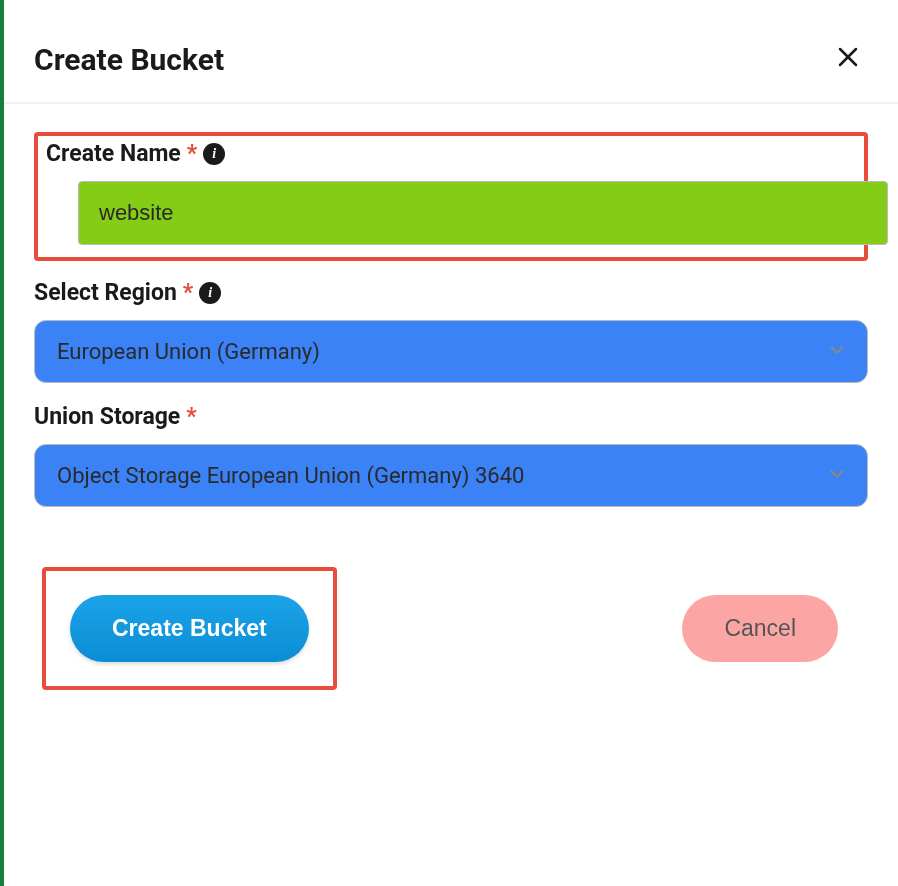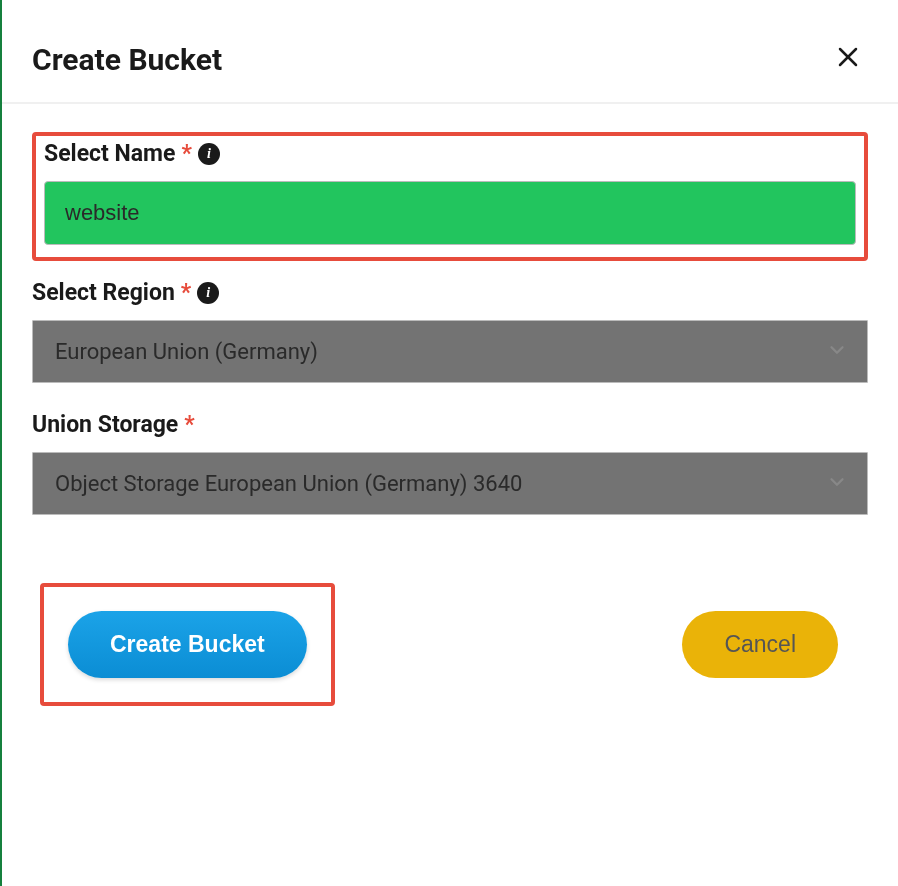--- a/index.html
+++ b/index.html
@@ -10,21 +10,21 @@
     body {
       font-family: -apple-system, BlinkMacSystemFont, "Segoe UI", Roboto, "Helvetica Neue", Arial, sans-serif;
       background: #fff;
       width: 898px;
       height: 886px;
       position: relative;
     }
     .modal {
       width: 100%;
       height: 100%;
-      border-left: 2px solid #15803d;
+      border-left: 4px solid #15803d;
     }
     .modal-header {
       display: flex;
       justify-content: space-between;
       align-items: center;
       padding: 40px 30px 24px 30px;
       border-bottom: 2px solid #f0f0f0;
     }
     .modal-title {
       font-size: 30px;
@@ -44,21 +44,21 @@
     .modal-body {
       padding: 28px 30px 30px 30px;
     }
     .highlight-box-1 {
       border: 4px solid #e74c3c;
       border-radius: 4px;
       padding: 4px 8px 12px 8px;
       margin-bottom: 18px;
     }
     .form-group {
-      margin-bottom: 28px;
+      margin-bottom: 20px;
     }
     .form-group.no-mb {
       margin-bottom: 0;
     }
     .form-label {
       display: flex;
       align-items: center;
       gap: 6px;
       font-size: 23px;
       font-weight: 700;
@@ -83,34 +83,35 @@
       font-family: Georgia, serif;
       font-style: italic;
     }
     .text-input {
       width: 100%;
       padding: 18px 20px;
       font-size: 22px;
       color: #2a2a2a;
       border: 1px solid #bbb;
       border-radius: 4px;
-      background: #22c55e;
+      background: #84cc16;
+      margin-left: 32px;
     }
     .select-wrapper {
       position: relative;
       width: 100%;
     }
     .select-input {
       width: 100%;
       padding: 18px 50px 18px 22px;
       font-size: 22px;
       color: #2a2a2a;
       border: 1px solid #bbb;
-      border-radius: 1px;
-      background: #737373;
+      border-radius: 12px;
+      background: #3b82f6;
       cursor: pointer;
       text-align: left;
     }
     .chevron-icon {
       position: absolute;
       right: 20px;
       top: 50%;
       transform: translateY(-50%);
       pointer-events: none;
     }
@@ -130,21 +131,21 @@
       color: #fff;
       border: none;
       border-radius: 40px;
       padding: 20px 42px;
       font-size: 23px;
       font-weight: 600;
       cursor: pointer;
       box-shadow: 0 2px 4px rgba(0,0,0,0.15);
     }
     .btn-secondary {
-      background: #eab308;
+      background: #fca5a5;
       color: #555;
       border: none;
       border-radius: 40px;
       padding: 20px 42px;
       font-size: 23px;
       font-weight: 500;
       cursor: pointer;
     }
   </style>
 </head>
@@ -162,21 +163,21 @@
         </svg>
       </span>
     </button>
   </div>
 
   <div class="modal-body">
 
     <div class="highlight-box-1">
       <div class="form-group no-mb">
         <div class="form-label">
-          <span>Select Name</span>
+          <span>Create Name</span>
           <span class="required-asterisk">*</span>
           <span class="info-icon">i</span>
         </div>
         <input type="text" class="text-input" value="website" style="">
       </div>
     </div>
 
     <div class="form-group">
       <div class="form-label">
         <span>Select Region</span>

